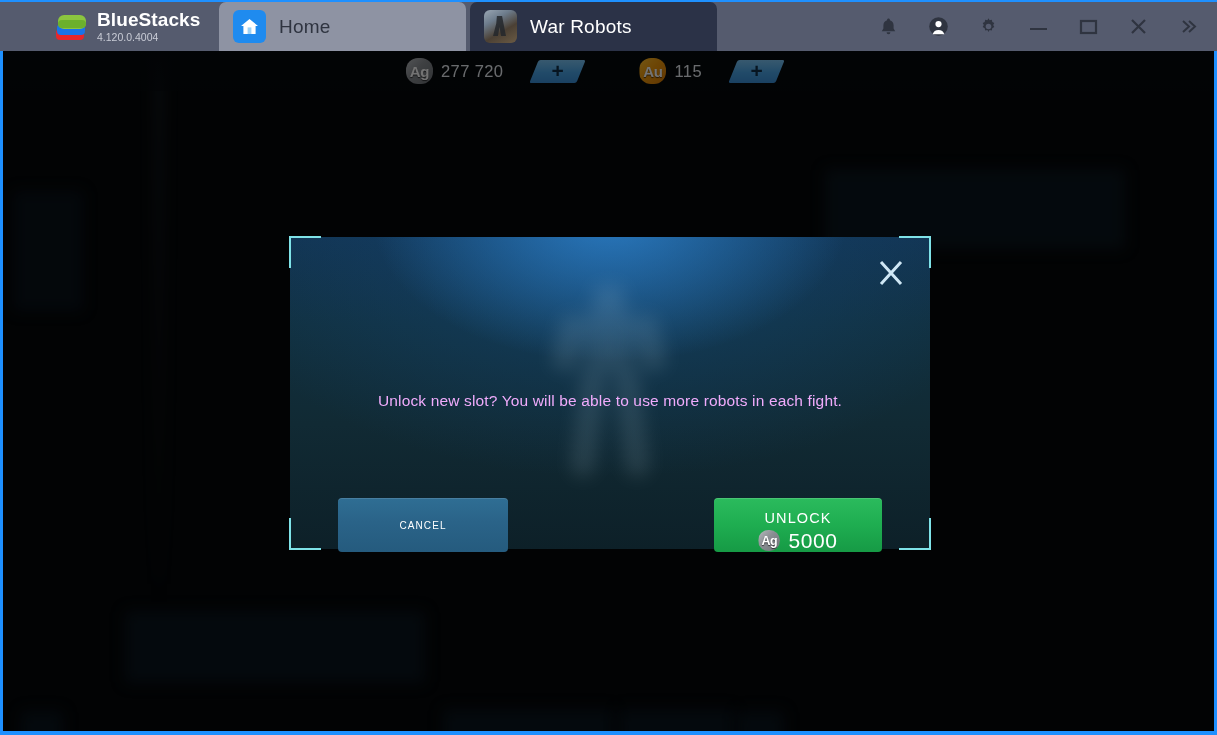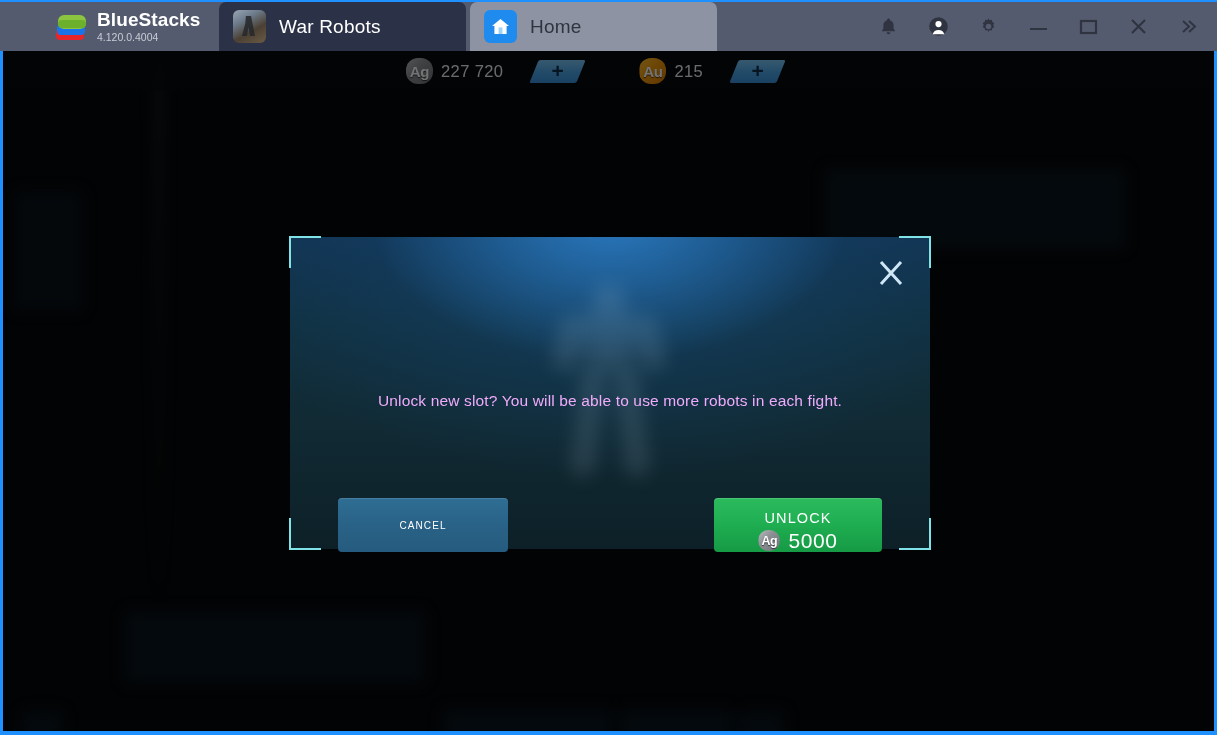--- a/index.html
+++ b/index.html
@@ -383,32 +383,32 @@
           <i class="g"></i>
           <i class="g2"></i>
       </div>
       <div class="brand-text">
         <div class="brand-name">BlueStacks</div>
         <div class="brand-version">4.120.0.4004</div>
       </div>
     </div>
 
     <div class="tabs">
-      <div class="tab game">
-        <div class="tab-icon"></div>
-        <div class="tab-label">War Robots</div>
-      </div>
       <div class="tab home">
         <div class="tab-icon">
           <svg width="19" height="17" viewBox="0 0 19 17" aria-hidden="true">
             <path d="M9.5 1 L18 8 H15.6 V16 H3.4 V8 H1 Z" fill="#ffffff"></path>
             <rect x="7.6" y="9.4" width="3.8" height="6.6" fill="#9fd3f7"></rect>
           </svg>
         </div>
         <div class="tab-label">Home</div>
+      </div>
+      <div class="tab game">
+        <div class="tab-icon"></div>
+        <div class="tab-label">War Robots</div>
       </div>
     </div>
 
     <div class="titlebar-spacer"></div>
 
     <div class="win-ctrls">
       <div class="wc">
         <svg width="17" height="19" viewBox="0 0 17 19">
             <path d="M8.5 1.4c-.8 0-1.4.6-1.4 1.3v.6C4.9 3.9 3.4 5.9 3.4 8.2v3.4L1.8 14.2h13.4l-1.6-2.6V8.2c0-2.3-1.5-4.3-3.7-4.9v-.6c0-.7-.6-1.3-1.4-1.3z" fill="#2f3440"></path>
             <path d="M6.6 15.3a1.9 1.9 0 0 0 3.8 0z" fill="#2f3440"></path>
@@ -461,29 +461,29 @@
     <div class="bg-panel" style="left:735px; top:660px; width:46px; height:52px;"></div>
     <div class="bg-panel" style="left:18px; top:660px; width:42px; height:46px;"></div>
     <div class="bg-panel" style="left:822px; top:118px; width:300px; height:80px; background:rgba(18,42,58,.42);"></div>
     <div class="bg-panel" style="left:10px; top:140px; width:70px; height:120px; background:rgba(16,36,52,.40);"></div>
 
     <div class="bg-strip-top"></div>
 
     <div class="hud">
       <div class="cur">
         <div class="cur-badge ag">Ag</div>
-        <div class="cur-val">227 720</div>
+        <div class="cur-val">277 720</div>
       </div>
       <div class="plus-btn">
         <span class="pl">+</span>
       </div>
       <div class="gap-mid"></div>
       <div class="cur">
         <div class="cur-badge au">Au</div>
-        <div class="cur-val">215</div>
+        <div class="cur-val">115</div>
       </div>
       <div class="plus-btn">
         <span class="pl">+</span>
       </div>
     </div>
 
     <div class="dim"></div>
 
     <div class="modal">
       <div class="modal-bg">

